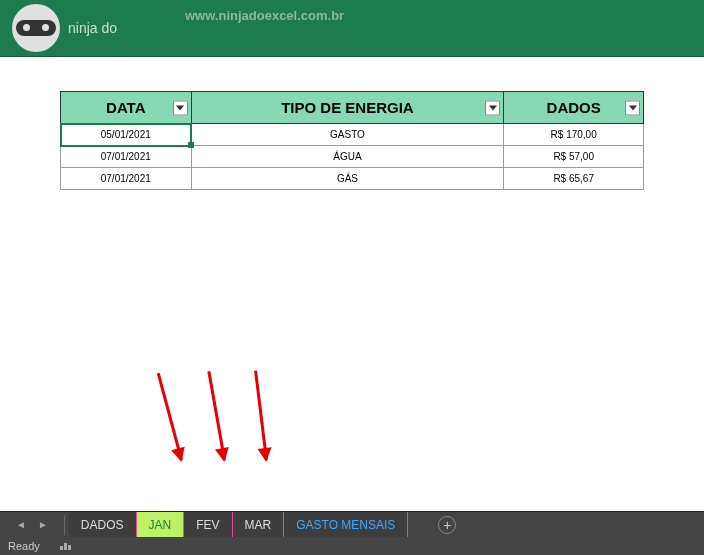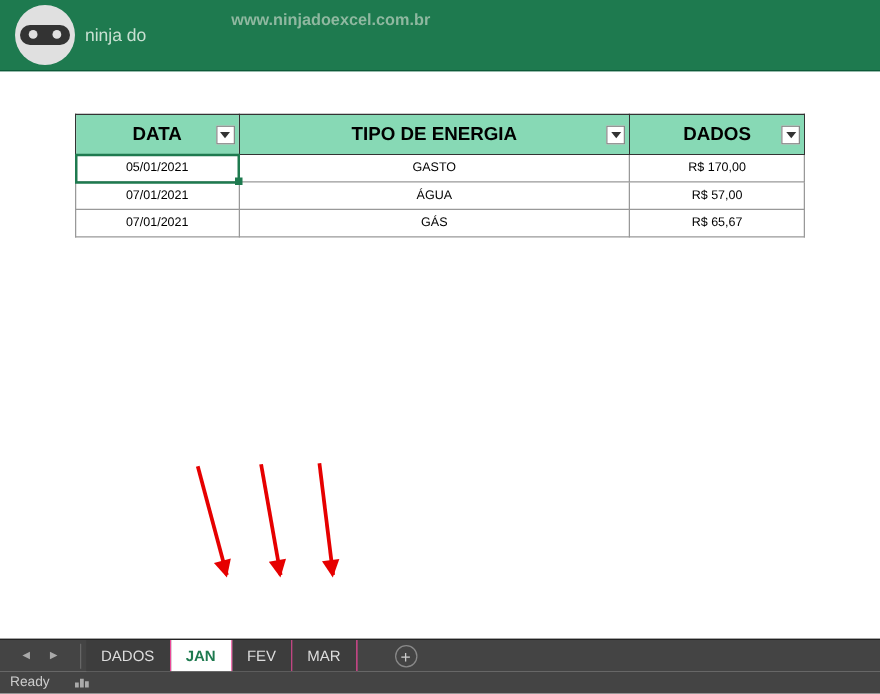--- a/index.html
+++ b/index.html
@@ -186,23 +186,23 @@
   .tab {
     padding: 0 12px;
     display: flex;
     align-items: center;
     color: #ddd;
     cursor: pointer;
     border-right: 1px solid #ec4899;
     background: #3d3d3d;
   }
   .tab.active {
-    background: #ffffff;
+    background: #bef264;
     color: #1e7a4f;
-    font-weight: bold;
+    font-weight: normal;
   }
   .tab.highlight {
     color: #3fa8ff;
   }
   .add-sheet {
     color: #ccc;
     margin-left: 30px;
     cursor: pointer;
     font-size: 14px;
     width: 18px;
@@ -301,20 +301,21 @@
   <div class="nav-arrows">
     <span class="nav-arrow">◄</span>
     <span class="nav-arrow">►</span>
   </div>
   <div class="nav-sep"></div>
   <div class="tabs">
     <div class="tab">DADOS</div>
     <div class="tab active">JAN</div>
     <div class="tab">FEV</div>
     <div class="tab">MAR</div>
+    <div class="tab highlight">GASTO MENSAIS</div>
   </div>
   <div class="add-sheet">+</div>
 </div>
 
 <div class="statusbar">
   <span>Ready</span>
   <span class="rec-icon">
     <span style="height:4px"></span>
       <span style="height:7px"></span>
       <span style="height:5px"></span>

